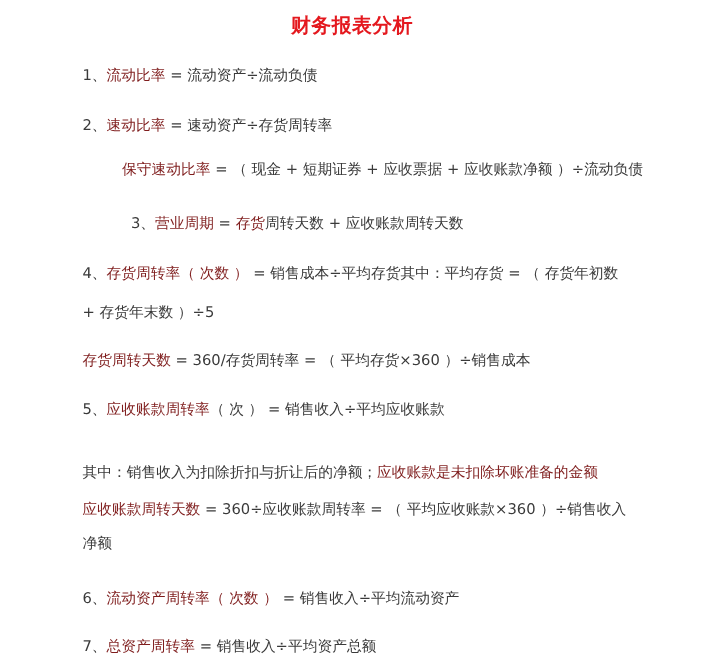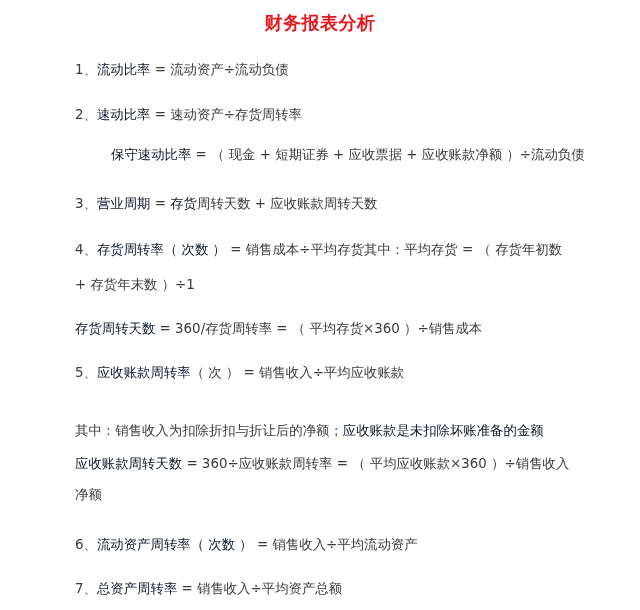--- a/index.html
+++ b/index.html
@@ -28,50 +28,50 @@
     }
     .line {
       position: absolute;
       left: 75px;
       font-size: 13.4px;
       line-height: 18px;
       white-space: nowrap;
       color: #3a3a3a;
     }
     .red {
-      color: #0f172a;
+      color: #7f1d1d;
     }
   </style>
 </head>
 <body>
 
 <div class="title">财务报表分析</div>
 
 <div class="line" style="top:61px;">
   <span>1、</span><span class="red">流动比率</span><span> = 流动资产÷流动负债</span>
 </div>
 
 <div class="line" style="top:106px;">
   <span>2、</span><span class="red">速动比率</span><span> = 速动资产÷存货周转率</span>
 </div>
 
 <div class="line" style="top:146px;margin-left:36px;">
   <span class="red">保守速动比率</span><span> = （ 现金 + 短期证券 + 应收票据 + 应收账款净额 ）÷流动负债</span>
 </div>
 
-<div class="line" style="top:195px;">
+<div class="line" style="top:195px;margin-left:44px;">
   <span>3、</span><span class="red">营业周期</span><span> = </span><span class="red">存货</span><span>周转天数 + 应收账款周转天数</span>
 </div>
 
 <div class="line" style="top:241px;text-align:right;">
   <span>4、</span><span class="red">存货周转率（ 次数 ）</span><span> = 销售成本÷平均存货其中：平均存货 = （ 存货年初数</span>
 </div>
 
 <div class="line" style="top:276px;">
-  <span> + 存货年末数 ）÷1</span>
+  <span> + 存货年末数 ）÷5</span>
 </div>
 
 <div class="line" style="top:320px;">
   <span class="red">存货周转天数</span><span> = 360/存货周转率 = （ 平均存货×360 ）÷销售成本</span>
 </div>
 
 <div class="line" style="top:364px;">
   <span>5、</span><span class="red">应收账款周转率</span><span>（ 次 ） = 销售收入÷平均应收账款</span>
 </div>
 

